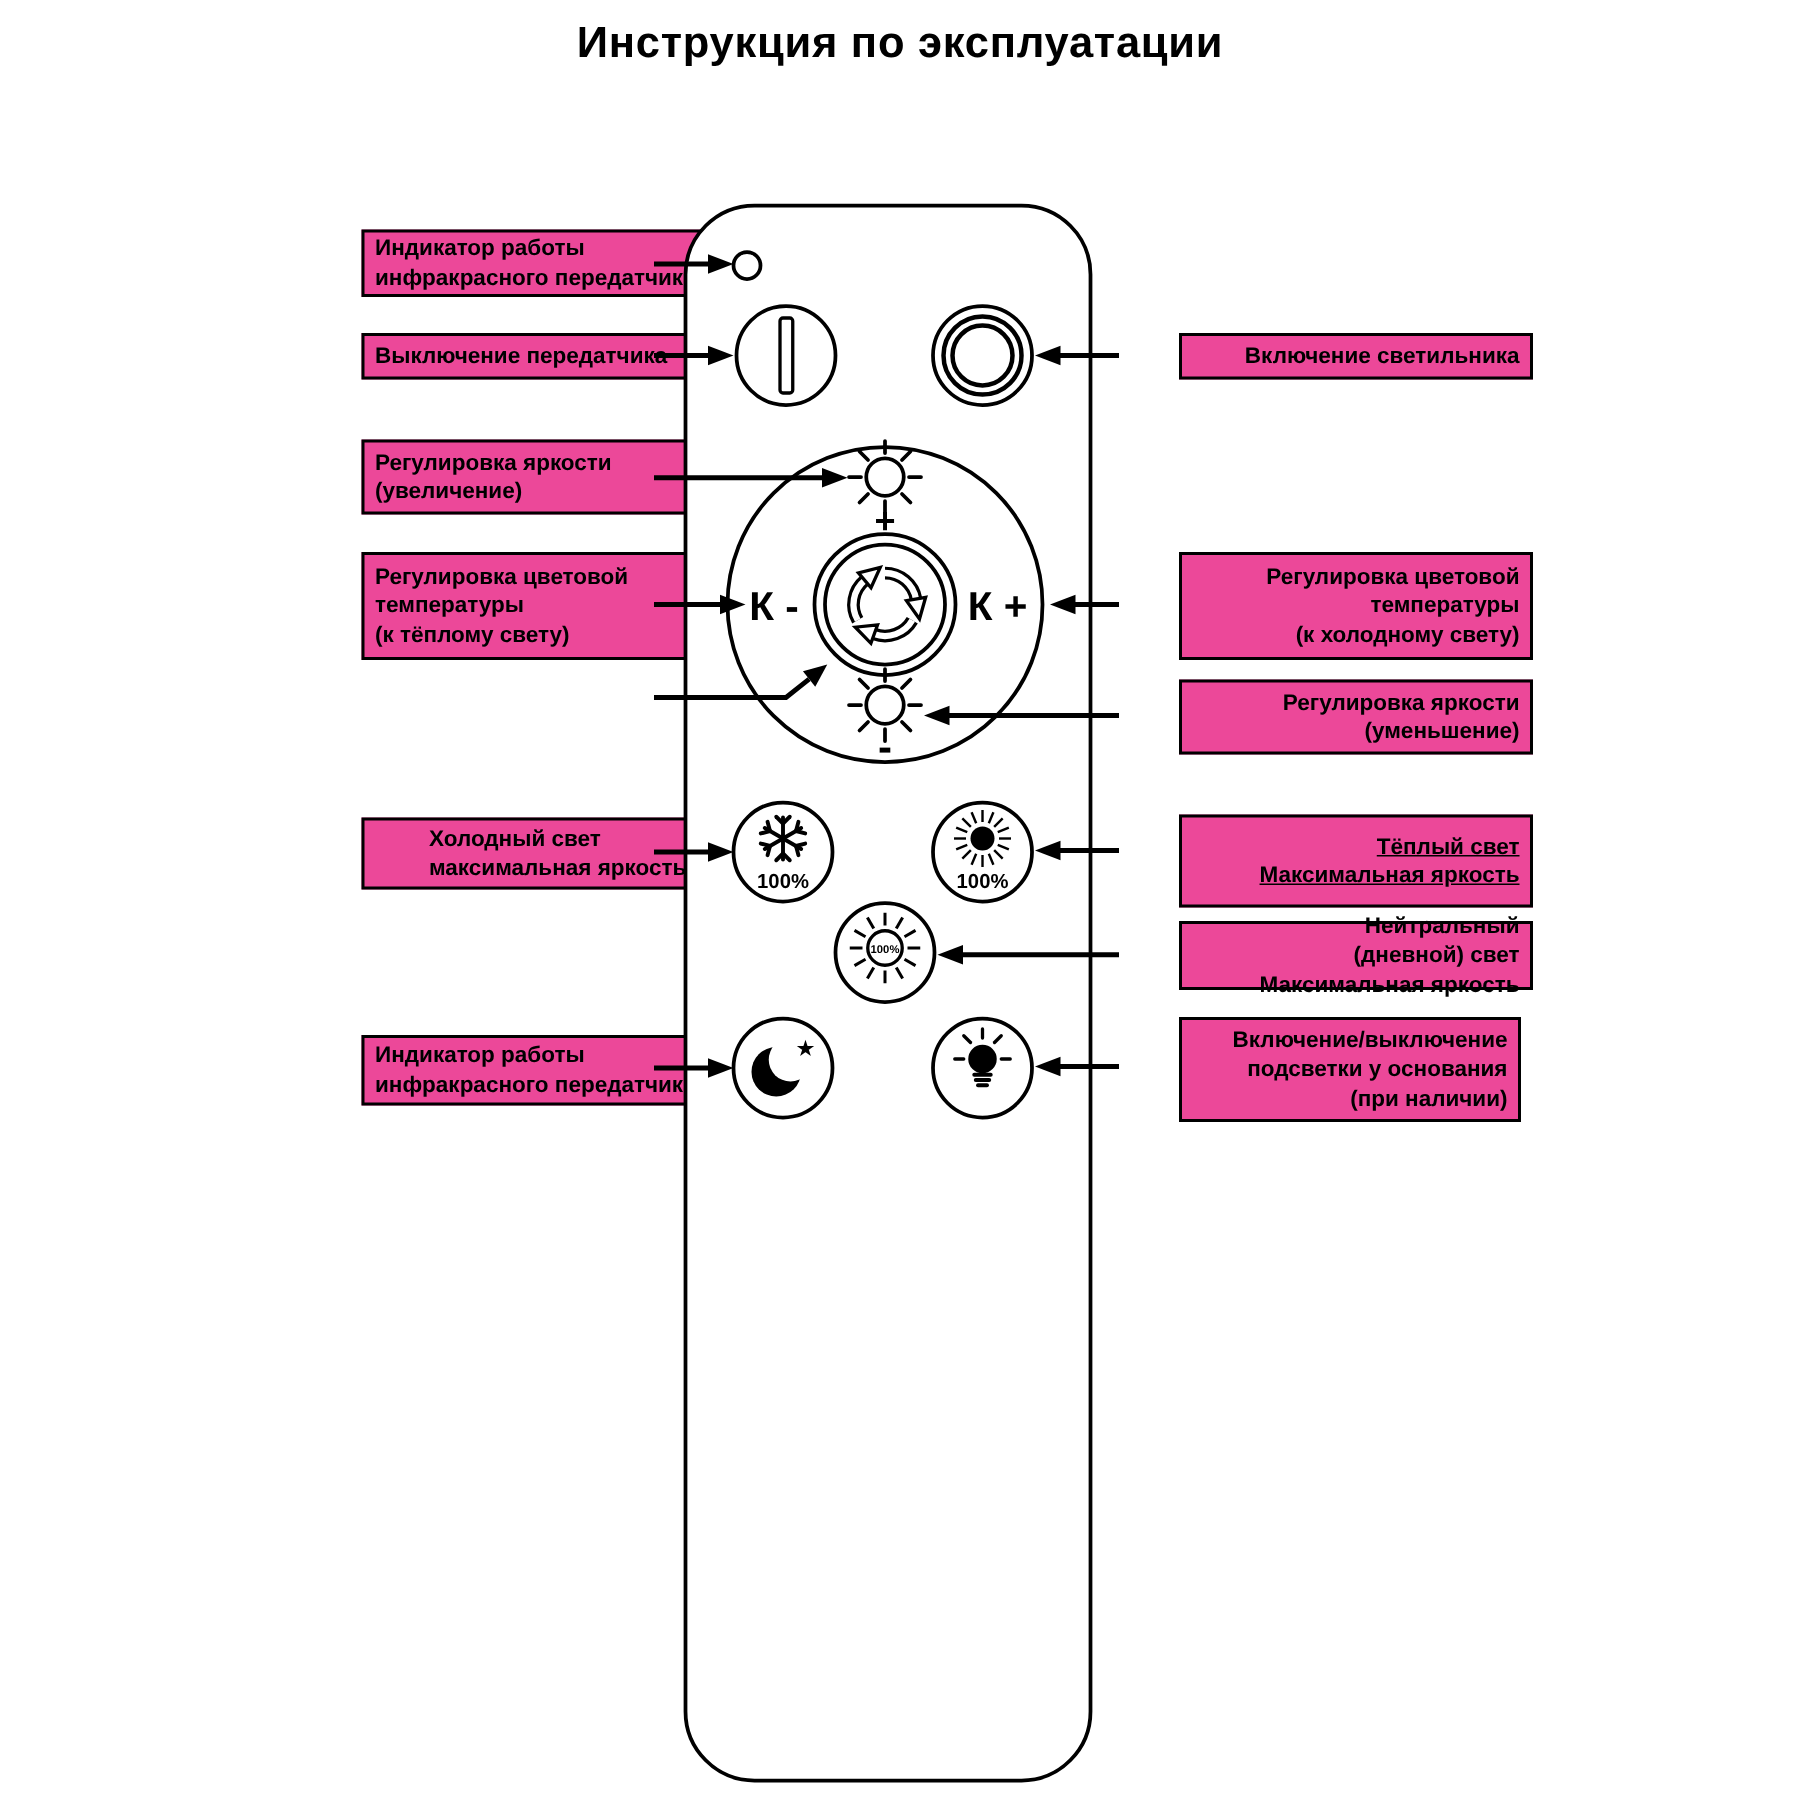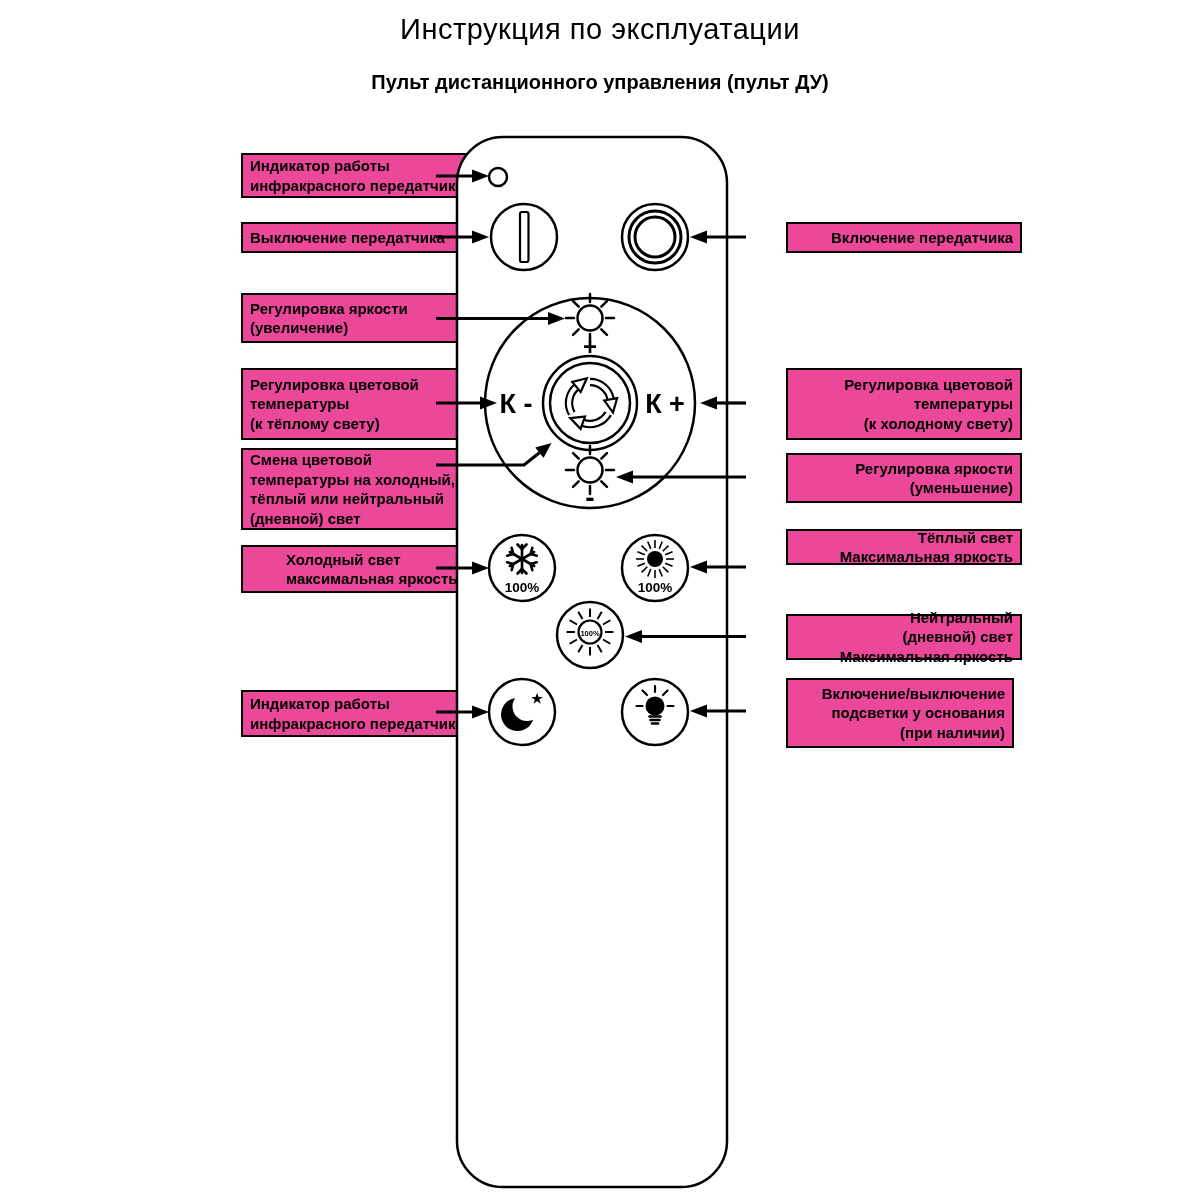--- a/index.html
+++ b/index.html
@@ -1,60 +1,55 @@
 <!DOCTYPE html>
 <html><head>
 <meta charset="utf-8">
 <style>
   html,body{margin:0;padding:0;background:#fff;}
   #stage{position:relative;width:1200px;height:1200px;background:#fff;overflow:hidden;
          font-family:"Liberation Sans",sans-serif;color:#000;}
   .title{position:absolute;left:0;top:13px;width:100%;text-align:center;
-         font-size:29px;font-weight:normal;letter-spacing:.5px;}
+         font-size:29px;font-weight:bold;letter-spacing:.5px;}
   .subtitle{position:absolute;left:0;top:71px;width:100%;text-align:center;
          font-size:20px;font-weight:bold;}
   .callout{position:absolute;box-sizing:border-box;border:2.5px solid #000;background:#ec4899;
          display:flex;align-items:center;padding:3px 7px;
          font-size:15px;font-weight:bold;line-height:1.3;white-space:pre-line;margin-left:40px;}
   .callout.right{text-align:right;justify-content:flex-end;}
   svg{position:absolute;left:0;top:0;}
   svg text{font-family:"Liberation Sans",sans-serif;font-weight:bold;fill:#000;}
 </style>
 </head>
 <body>
 
 <div id="stage">
 
   <div class="title">Инструкция по эксплуатации</div>
-  <div class="subtitle">Пульт дистанционного управления (пульт ДУ)</div>
 
   <div class="callout" style="left:201px;top:153px;width:235px;height:45px;"><span>Индикатор работы
 инфракрасного передатчика</span></div>
   <div class="callout" style="left:201px;top:222px;width:235px;height:31px;"><span>Выключение передатчика</span></div>
   <div class="callout" style="left:201px;top:293px;width:235px;height:50px;"><span>Регулировка яркости
 (увеличение)</span></div>
   <div class="callout" style="left:201px;top:368px;width:235px;height:72px;"><span>Регулировка цветовой
 температуры
 (к тёплому свету)</span></div>
-  <div class="callout" style="left:201px;top:448px;width:235px;height:82px;"><span>Смена цветовой
-температуры на холодный,
-тёплый или нейтральный
-(дневной) свет</span></div>
   <div class="callout" style="left:201px;top:545px;width:235px;height:48px;padding-left:43px;"><span>Холодный свет
 максимальная яркость</span></div>
   <div class="callout" style="left:201px;top:690px;width:235px;height:47px;"><span>Индикатор работы
 инфракрасного передатчика</span></div>
 
-  <div class="callout right" style="left:746px;top:222px;width:236px;height:31px;"><span>Включение передатчика</span></div>
+  <div class="callout right" style="left:746px;top:222px;width:236px;height:31px;"><span>Включение светильника</span></div>
   <div class="callout right" style="left:746px;top:368px;width:236px;height:72px;"><span>Регулировка цветовой
 температуры
 (к холодному свету)</span></div>
   <div class="callout right" style="left:746px;top:453px;width:236px;height:50px;"><span>Регулировка яркости
 (уменьшение)</span></div>
-  <div class="callout right" style="left:746px;top:529px;width:236px;height:36px;"><span>Тёплый свет
+  <div class="callout right" style="left:746px;top:543px;width:236px;height:62px;text-decoration:underline;"><span>Тёплый свет
 Максимальная яркость</span></div>
   <div class="callout right" style="left:746px;top:614px;width:236px;height:46px;padding-left:48px;"><span>Нейтральный (дневной) свет
 Максимальная яркость</span></div>
   <div class="callout right" style="left:746px;top:678px;width:228px;height:70px;"><span>Включение/выключение
 подсветки у основания
 (при наличии)</span></div>
 
   <svg width="1200" height="1200" viewBox="0 0 1200 1200">
     <defs>
       <g id="cyc-seg">

